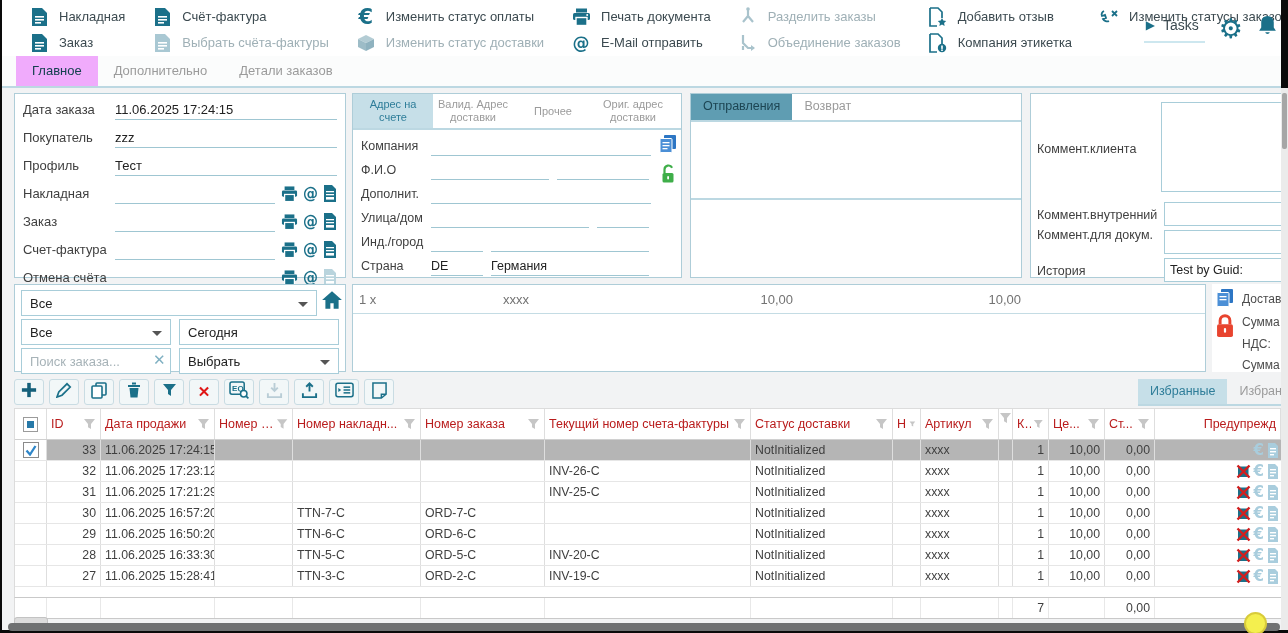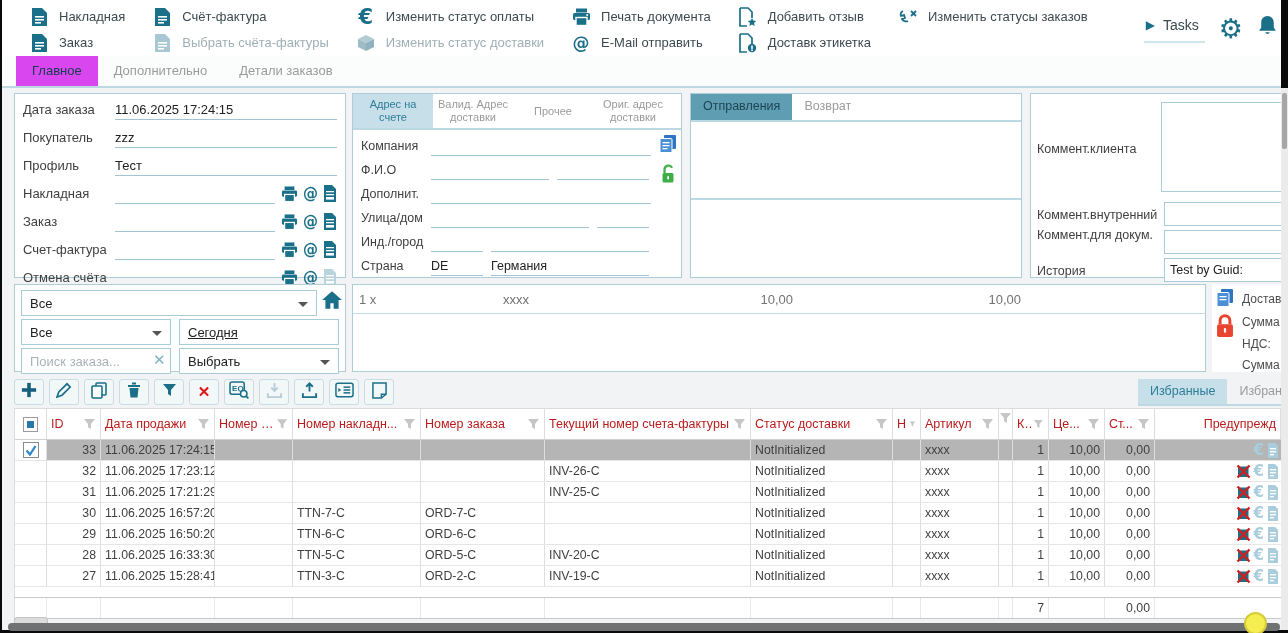--- a/index.html
+++ b/index.html
@@ -15,21 +15,21 @@
 .tb-lb{font-size:13px;color:#3c4a50}
 .tb-item.disabled .tb-lb{color:#9fb0b6}
 .glyph{font-family:"DejaVu Sans",sans-serif;font-weight:bold;color:#1b7089}
 .tb-right{position:absolute;right:10px;top:0;height:56px;display:flex;align-items:center;gap:14px}
 .tasks{display:flex;align-items:center;gap:8px;border-bottom:2px solid #cde7ef;padding:4px 6px 8px 2px;cursor:pointer}
 .tasks .tb-lb{font-size:14px}
 
 
 .maintabs{position:absolute;left:2px;top:56px;width:1279px;height:32px;background:#fbfcfc;border-bottom:2px solid #bcd8e2;display:flex;padding-left:14px}
 .mtab{font-size:13px;color:#9b9b9b;padding:7px 16px;cursor:pointer}
-.mtab.active{background:#d946ef;color:#13404e}
+.mtab.active{background:#f0abfc;color:#13404e}
 
 
 .panel{position:absolute;background:#fff;border:1px solid #aecdd8}
 .p-order{left:14px;top:93px;width:332px;height:185px}
 .p-addr{left:352px;top:93px;width:330px;height:185px}
 .p-ship{left:690px;top:93px;width:332px;height:185px}
 .p-comm{left:1030px;top:93px;width:303px;height:185px;border-right:none}
 .p-filter{left:14px;top:284px;width:332px;height:88px}
 .p-items{left:352px;top:284px;width:854px;height:88px}
 .p-sum{left:1212px;top:284px;width:69px;height:88px;border:none}
@@ -197,41 +197,61 @@
             </svg>
           </span>
         <span class="tb-lb">Печать документа</span>
       </div>
       <div class="tb-item">
         <span class="tb-ic glyph" style="font-size:17px">@</span>
         <span class="tb-lb">E-Mail отправить</span>
       </div>
     </div>
     <div class="tb-col">
+      <div class="tb-item disabled">
+        <span class="tb-ic">
+            <svg width="16" height="20" viewBox="0 0 16 20">
+              <path d="M8 2v7M8 9l-5 6M8 9l5 6" stroke="#a9c3cc" stroke-width="2.2" fill="none"></path>
+              <circle cx="8" cy="2" r="1.8" fill="#a9c3cc"></circle>
+            </svg>
+          </span>
+        <span class="tb-lb">Разделить заказы</span>
+      </div>
+      <div class="tb-item disabled">
+        <span class="tb-ic">
+            <svg width="16" height="20" viewBox="0 0 16 20">
+              <path d="M3 2v8l5 5h6M3 17v-4" stroke="#a9c3cc" stroke-width="2.2" fill="none"></path>
+              <path d="M11 12l4 3-4 3z" fill="#a9c3cc"></path>
+            </svg>
+          </span>
+        <span class="tb-lb">Объединение заказов</span>
+      </div>
+    </div>
+    <div class="tb-col">
       <div class="tb-item">
         <span class="tb-ic">
             <svg width="19" height="20" viewBox="0 0 19 20">
               <path d="M2 1h8l4 4v6" fill="none" stroke="#1b7089" stroke-width="1.7"></path>
               <path d="M2 1v18h7" fill="none" stroke="#1b7089" stroke-width="1.7"></path>
               <path d="M14 11l1.3 2.6 2.9.4-2.1 2 .5 2.9-2.6-1.4-2.6 1.4.5-2.9-2.1-2 2.9-.4z" fill="#1b7089"></path>
             </svg>
           </span>
         <span class="tb-lb">Добавить отзыв</span>
       </div>
       <div class="tb-item">
         <span class="tb-ic">
             <svg width="19" height="20" viewBox="0 0 19 20">
               <path d="M2 1h8l4 4v6" fill="none" stroke="#1b7089" stroke-width="1.7"></path>
               <path d="M2 1v18h7" fill="none" stroke="#1b7089" stroke-width="1.7"></path>
               <circle cx="14" cy="15" r="4.2" fill="#1b7089"></circle>
               <rect x="13.2" y="12.5" width="1.6" height="3.4" fill="#fff"></rect>
               <circle cx="14" cy="17.2" r="0.9" fill="#fff"></circle>
             </svg>
           </span>
-        <span class="tb-lb">Доставк этикетка</span>
+        <span class="tb-lb">Компания этикетка</span>
       </div>
     </div>
     <div class="tb-col">
       <div class="tb-item">
         <span class="tb-ic">
             <svg width="20" height="18" viewBox="0 0 20 18">
               <path d="M5 3C3 4 2 6 3 8l3-1 1 3-3 1c1 2 4 3 6 2" stroke="#1b7089" fill="none" stroke-width="1.8"></path>
               <path d="M13 3l5 5M18 3l-5 5" stroke="#1b7089" stroke-width="1.8"></path>
             </svg>
           </span>
@@ -435,21 +455,21 @@
       <span>Все</span>
         <span class="caret"></span>
     </div>
     <span style="position:absolute;left:306px;top:5px;cursor:pointer"><svg width="22" height="20" viewBox="0 0 20 18">
           <path d="M10 1l9 8h-3v8h-4.5v-5h-3v5H4V9H1z" fill="#1b7089"></path>
         </svg></span>
     <div class="sel" style="left:6px;top:34px;width:150px">
       <span>Все</span>
         <span class="caret"></span>
     </div>
-    <input class="finp" style="left: 164px; top: 34px; width: 160px; text-decoration: underline;" value="Сегодня">
+    <input class="finp" style="left: 164px; top: 34px; width: 160px;" value="Сегодня">
     <input class="finp" style="left: 6px; top: 63px; width: 150px; padding-right: 22px;" placeholder="Поиск заказа...">
     <span class="clearx" style="left:138px;top:66px">✕</span>
     <div class="sel" style="left:164px;top:63px;width:160px">
       <span>Выбрать</span>
         <span class="caret"></span>
     </div>
   </div>
 
   <div class="panel p-items">
     <div class="item-line">

